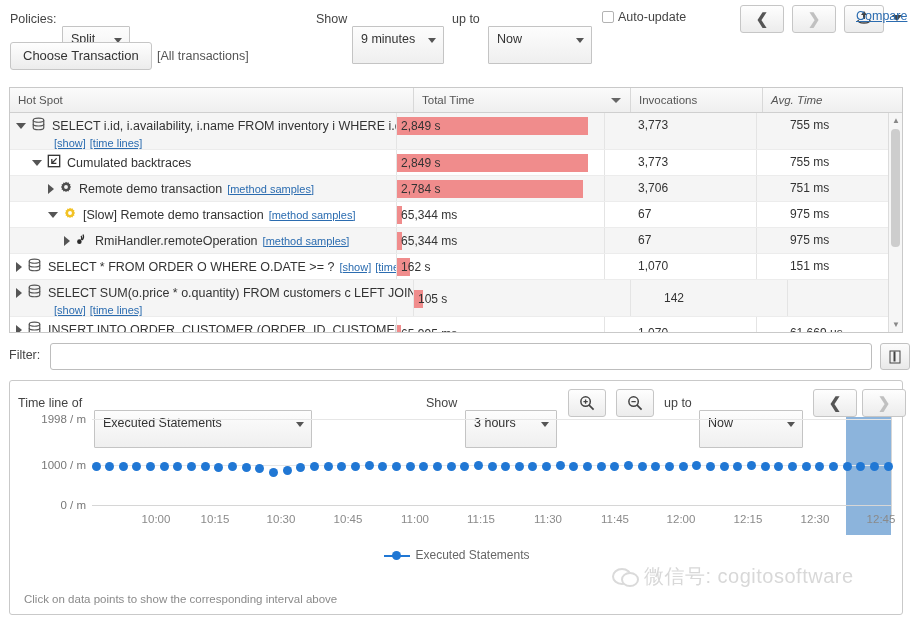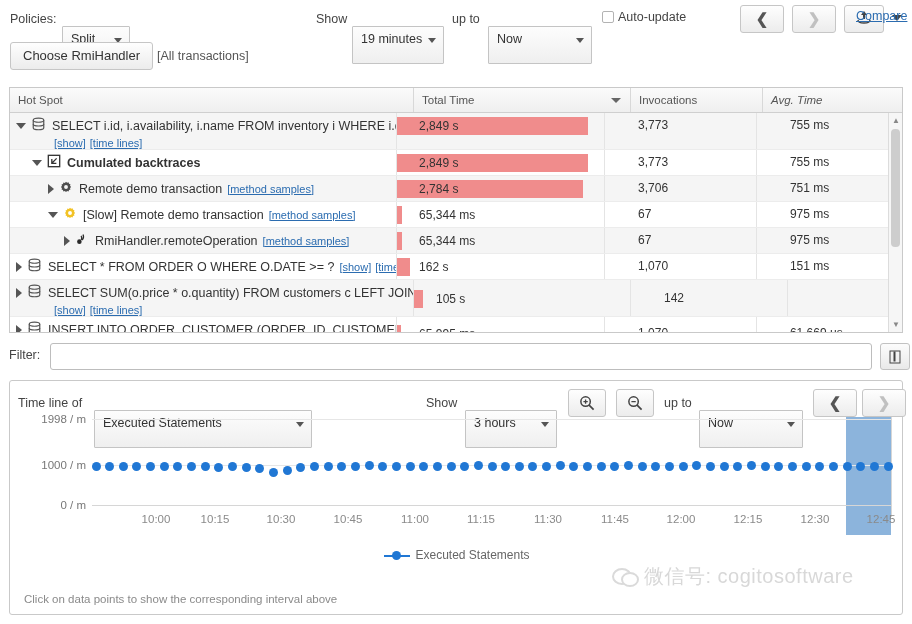--- a/index.html
+++ b/index.html
@@ -120,21 +120,21 @@
   .cell-bar {
     width: 217px; position: relative; overflow: hidden;
     border-right: 1px solid #e4e4e4;
   }
   .bar {
     position: absolute; left: 0; top: 4px; height: 18px;
     background: #f08c8c;
   }
   .bartext {
     position: absolute; left: 4px; top: 4px; height: 18px; line-height: 18px;
-    font-size: 12px; color: #333; white-space: nowrap; margin-left: 18px;
+    font-size: 12px; color: #333; white-space: nowrap;
   }
   .cell-num {
     width: 132px; border-right: 1px solid #e4e4e4;
     font-size: 12px; color: #333; padding: 5px 0 0 8px;
     overflow: hidden; white-space: nowrap; margin-left: 25px;
   }
   .cell-num.last { width: 125px; border-right: none; }
 
   .nameline { display: flex; align-items: center; white-space: nowrap; }
   .twisty {
@@ -260,21 +260,21 @@
   <div class="toolbar">
     <div class="row1">
       <span class="lbl" style="position:absolute;left:10px;top:0;">Policies:</span>
       <span class="select" style="position:absolute;left:62px;top:0;width:68px;">
         <span>Split</span>
         <span class="caret"></span>
       </span>
 
       <span class="lbl" style="position:absolute;left:316px;top:0;">Show</span>
       <span class="select" style="position:absolute;left:352px;top:0;width:92px;">
-        <span>19 minutes</span>
+        <span>9 minutes</span>
         <span class="caret"></span>
       </span>
 
       <span class="lbl" style="position:absolute;left:452px;top:0;">up to</span>
       <span class="select" style="position:absolute;left:488px;top:0;width:104px;">
         <span>Now</span>
         <span class="caret"></span>
       </span>
 
       <span class="checkwrap" style="position:absolute;left:602px;top:4px;">
@@ -291,21 +291,21 @@
         <svg class="chev" style="width:16px;height:16px;margin-top:-1px;" viewBox="0 0 16 16">
           <path d="M8 1 L11 5 L9 5 L9 9 L7 9 L7 5 L5 5 Z" fill="#444"></path>
           <path d="M2 10 C2 14, 14 14, 14 10" stroke="#444" stroke-width="1.4" fill="none"></path>
         </svg>
       </span>
       <span class="dropcaret" style="position:absolute;left:892px;top:9px;"></span>
       <span class="link" style="position:absolute;left:856px;top:3px;font-size:12.5px;">Compare</span>
     </div>
 
     <div class="row2">
-      <span class="btn" style="position:absolute;left:10px;top:0;">Choose RmiHandler</span>
+      <span class="btn" style="position:absolute;left:10px;top:0;">Choose Transaction</span>
       <span class="alltx" style="position:absolute;left:157px;top:7px;">[All transactions]</span>
     </div>
   </div>
 
   <div class="tablebox">
     <div class="thead">
       <div class="th c0">Hot Spot</div>
       <div class="th c1">
         <span>Total Time</span>
         <span class="sortcaret"></span>
@@ -336,21 +336,21 @@
         <div class="cell-bar">
           <div class="bar" style="width:92%;"></div>
           <div class="bartext">2,849 s</div>
         </div>
         <div class="cell-num">3,773</div>
         <div class="cell-num last">755 ms</div>
       </div>
 
       <div class="trow h2">
         <div class="cell-name">
-          <div class="nameline" style="padding-left:22px;font-weight:bold;">
+          <div class="nameline" style="padding-left:22px;">
             <span class="twisty down"></span>
             <span class="icn">
               <svg width="14" height="14" viewBox="0 0 16 16">
                   <rect x="1.5" y="1.5" width="13" height="13" fill="none" stroke="#333" stroke-width="1.5"></rect>
                   <path d="M11 5 L5.5 10.5 M5.5 5.6 v5.2 h5.2" stroke="#333" stroke-width="1.5" fill="none"></path>
                 </svg>
             </span>
             <span class="nm">Cumulated backtraces</span>
           </div>
         </div>

